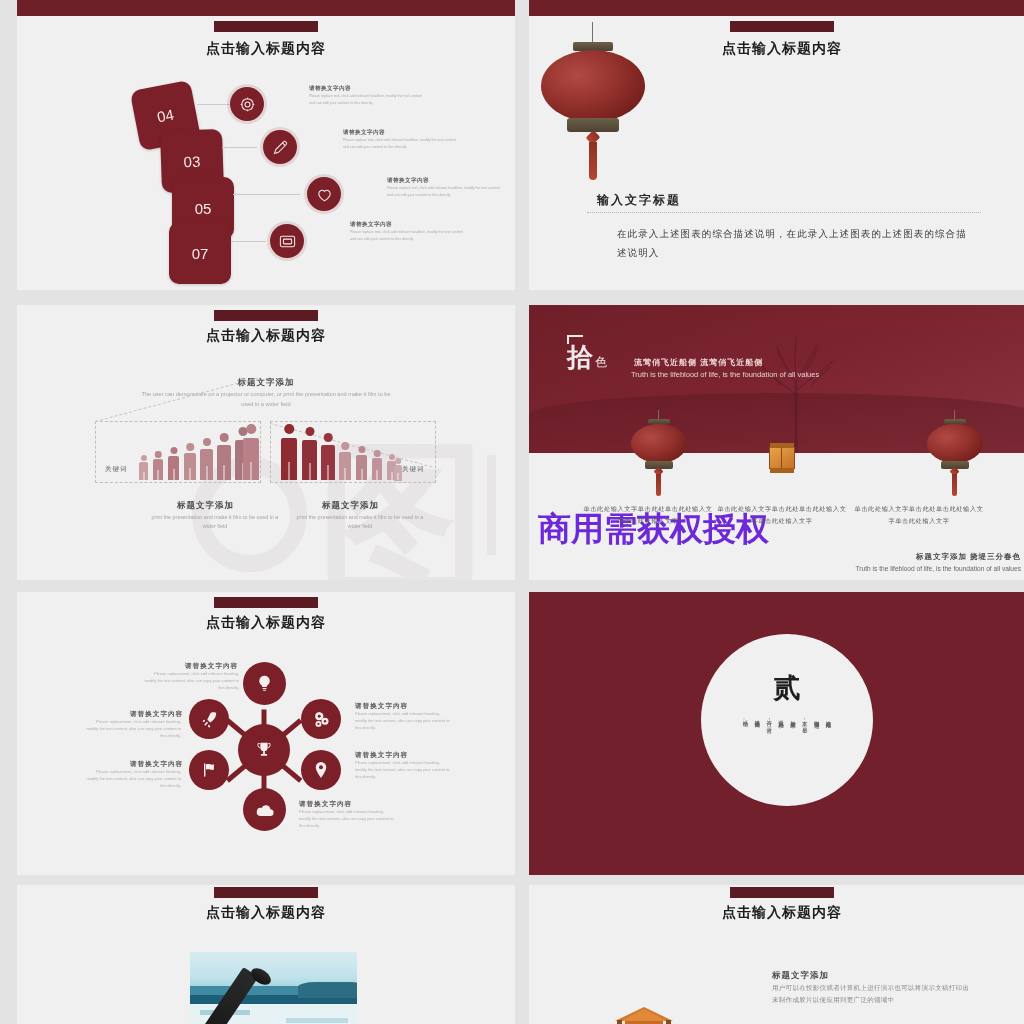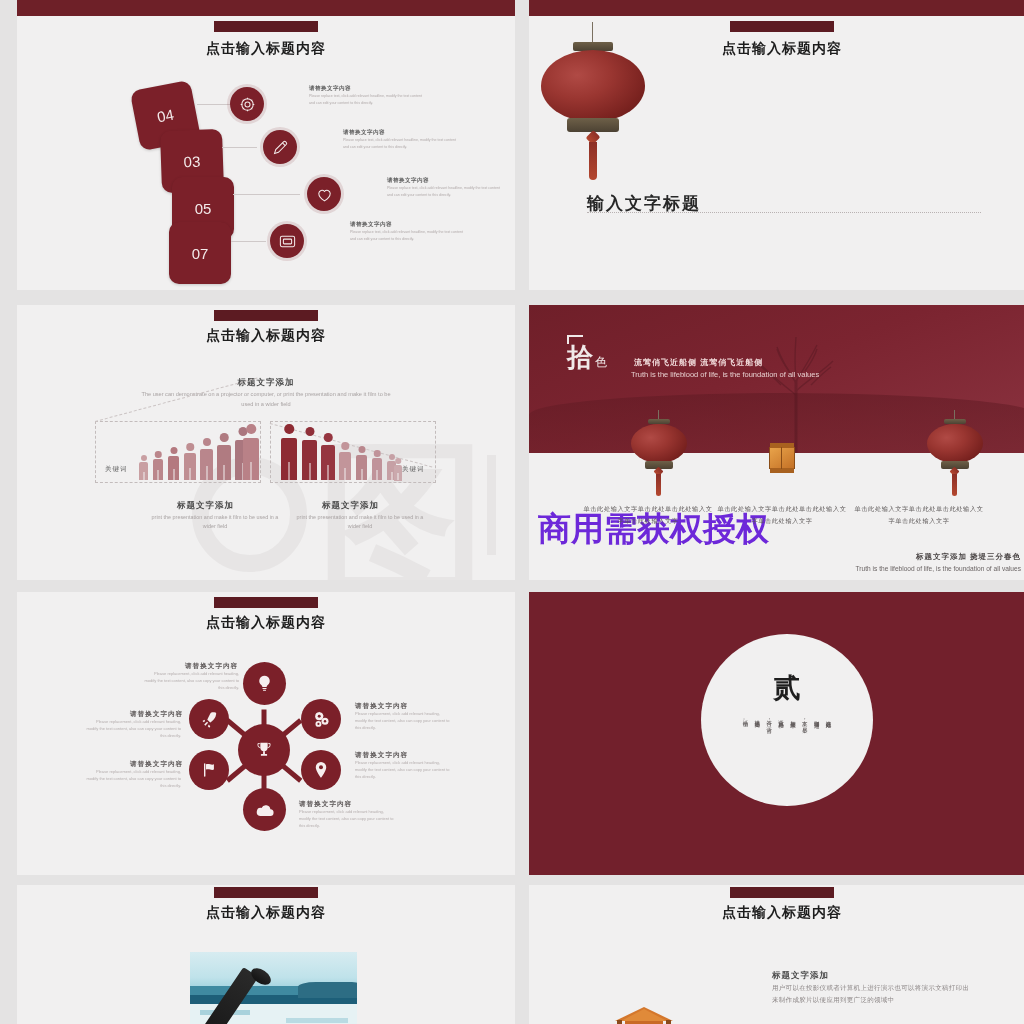--- a/index.html
+++ b/index.html
@@ -183,22 +183,23 @@
     <div class="lantern-wrap" style="left:8px;top:22px;width:112px;height:165px;">
       <div class="lant-wire" style="left:55px;top:0;height:22px;"></div>
       <div class="lant-cap" style="left:36px;top:20px;width:40px;height:9px;"></div>
       <div class="lant-body" style="left:4px;top:28px;width:104px;height:72px;"></div>
       <div class="lant-cap" style="left:30px;top:96px;width:52px;height:14px;border-radius:3px;"></div>
       <div class="lant-tassel" style="left:51px;top:110px;width:10px;height:11px;transform:rotate(45deg);border-radius:2px;"></div>
       <div class="lant-tassel" style="left:52px;top:120px;width:8px;height:38px;border-radius:0 0 4px 4px;"></div>
     </div>
 
 
-    <div class="sec-title" style="left:58px;top:192px;font-size:17px;">输入文字标题</div>
+    <div class="sec-title" style="left:68px;top:192px;font-size:12px;">输入文字标题</div>
     <div class="dot-rule" style="left:58px;top:212px;width:394px;"></div>
+    <div class="para" style="left:88px;top:224px;width:350px;font-size:9.5px;">在此录入上述图表的综合描述说明，在此录入上述图表的上述图表的综合描述说明入</div>
   </div>
 
   <div class="slide" style="left:0;top:305px;width:498px;height:275px;">
     <div class="hdr-bar" style="top:5px;"></div>
     <div class="hdr-title" style="top:22px;font-size:14px;">点击输入标题内容</div>
 
     <div class="wm" style="left:300px;top:130px;font-size:170px;line-height:1;">图</div>
     <div class="wm" style="left:175px;top:152px;width:115px;height:115px;border:17px solid #e7e5e5;border-radius:50%;"></div>
     <div class="wm" style="left:470px;top:150px;width:9px;height:100px;background:#e7e5e5;"></div>
 

